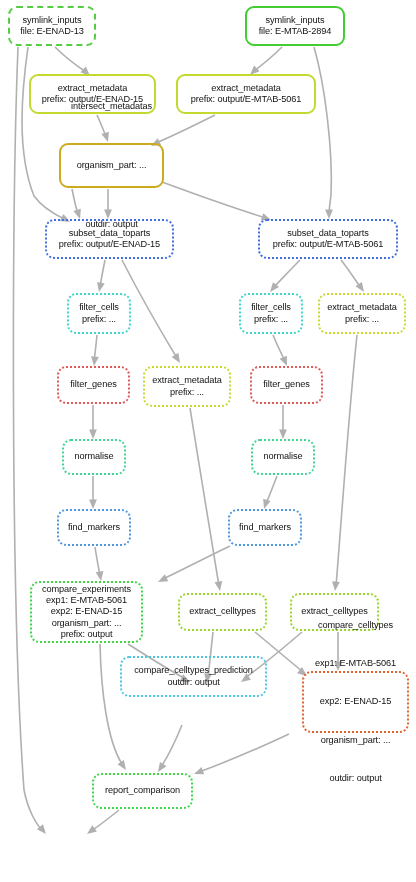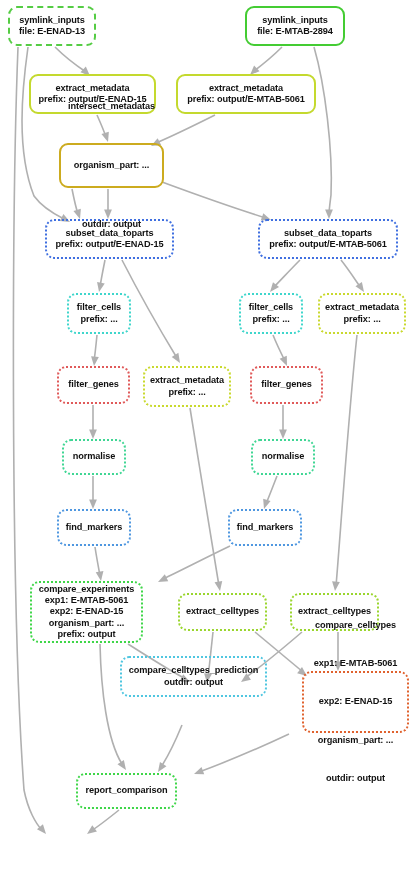--- a/index.html
+++ b/index.html
@@ -25,21 +25,20 @@
     top: 0;
     width: 416px;
     height: 882px;
   }
   #node-layer {
     position: absolute;
     left: 0;
     top: 0;
     width: 416px;
     height: 706px;
-    font-weight: bold;
   }
   .node {
     position: absolute;
     box-sizing: border-box;
     border-radius: 9px;
     background: transparent;
     display: flex;
     flex-direction: column;
     align-items: center;
     justify-content: center;
@@ -282,17 +281,17 @@
         <span class="ln">compare_celltypes_prediction</span>
         <span class="ln">outdir: output</span>
       </div>
       <div class="node" style="left: 302px; top: 671px; width: 107px; height: 62px; border: 2px dotted rgb(224, 98, 46); gap: 27px;">
         <span class="ln">compare_celltypes</span>
         <span class="ln">exp1: E-MTAB-5061</span>
         <span class="ln">exp2: E-ENAD-15</span>
         <span class="ln">organism_part: ...</span>
         <span class="ln">outdir: output</span>
       </div>
-      <div class="node" style="left: 76px; top: 773px; width: 101px; height: 36px; border: 2px dotted rgb(63, 214, 73);">
+      <div class="node" style="left: 92px; top: 773px; width: 101px; height: 36px; border: 2px dotted rgb(63, 214, 73);">
         <span class="ln">report_comparison</span>
       </div>
     </div>
 </div>
 
 </body></html>

